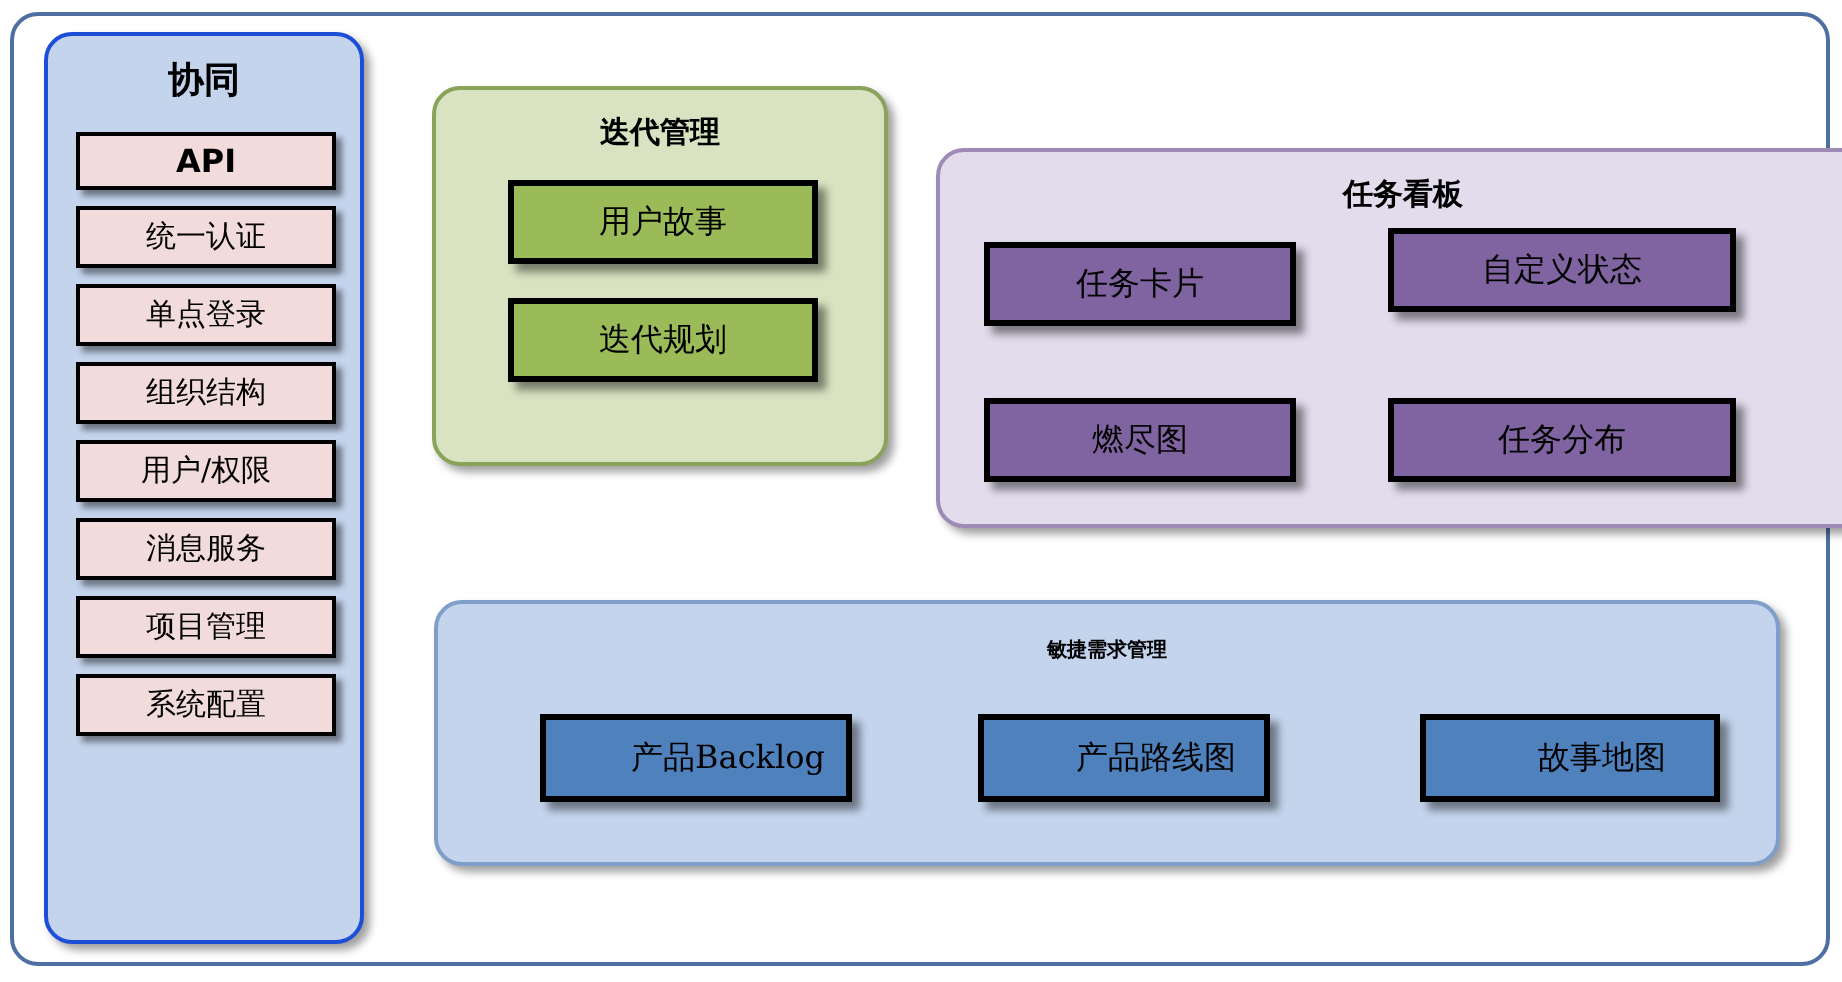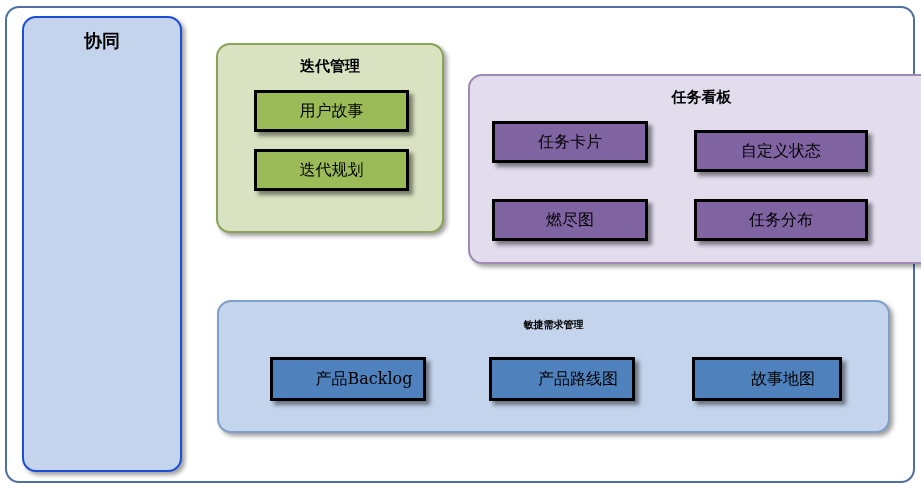--- a/index.html
+++ b/index.html
@@ -166,36 +166,46 @@
 </style>
 </head>
 <body>
 
 <div id="canvas">
 
   <div class="outer-frame"></div>
 
   <div class="panel sidebar">
     <div class="panel-title">协同</div>
+    <div class="sidebar-list">
+      <div class="sidebar-item first">API</div>
+      <div class="sidebar-item">统一认证</div>
+      <div class="sidebar-item">单点登录</div>
+      <div class="sidebar-item">组织结构</div>
+      <div class="sidebar-item">用户/权限</div>
+      <div class="sidebar-item">消息服务</div>
+      <div class="sidebar-item">项目管理</div>
+      <div class="sidebar-item">系统配置</div>
+    </div>
   </div>
 
   <div class="panel iteration">
     <div class="panel-title">迭代管理</div>
     <div class="box-green" style="left:36px; top:45px; width:155px; height:42px;">用户故事</div>
     <div class="box-green" style="left:36px; top:104px; width:155px; height:42px;">迭代规划</div>
   </div>
 
   <div class="panel taskboard">
     <div class="panel-title">任务看板</div>
     <div class="box-purple" style="left:22px; top:45px; width:156px; height:42px;">任务卡片</div>
-    <div class="box-purple" style="left:224px; top:54px; width:174px; height:42px;">自定义状态</div>
+    <div class="box-purple" style="left:224px; top:38px; width:174px; height:42px;">自定义状态</div>
     <div class="box-purple" style="left:22px; top:123px; width:156px; height:42px;">燃尽图</div>
     <div class="box-purple" style="left:224px; top:123px; width:174px; height:42px;">任务分布</div>
   </div>
 
   <div class="panel agile">
     <div class="panel-title">敏捷需求管理</div>
     <div class="box-blue mixed" style="left:51px; top:55px; width:156px; height:44px;">产品Backlog</div>
     <div class="box-blue" style="left:270px; top:55px; width:146px; height:44px;">产品路线图</div>
-    <div class="box-blue" style="left:473px; top:55px; width:150px; height:44px;">故事地图</div>
+    <div class="box-blue" style="left:491px; top:55px; width:150px; height:44px;">故事地图</div>
   </div>
 
 </div>
 
 </body></html>

